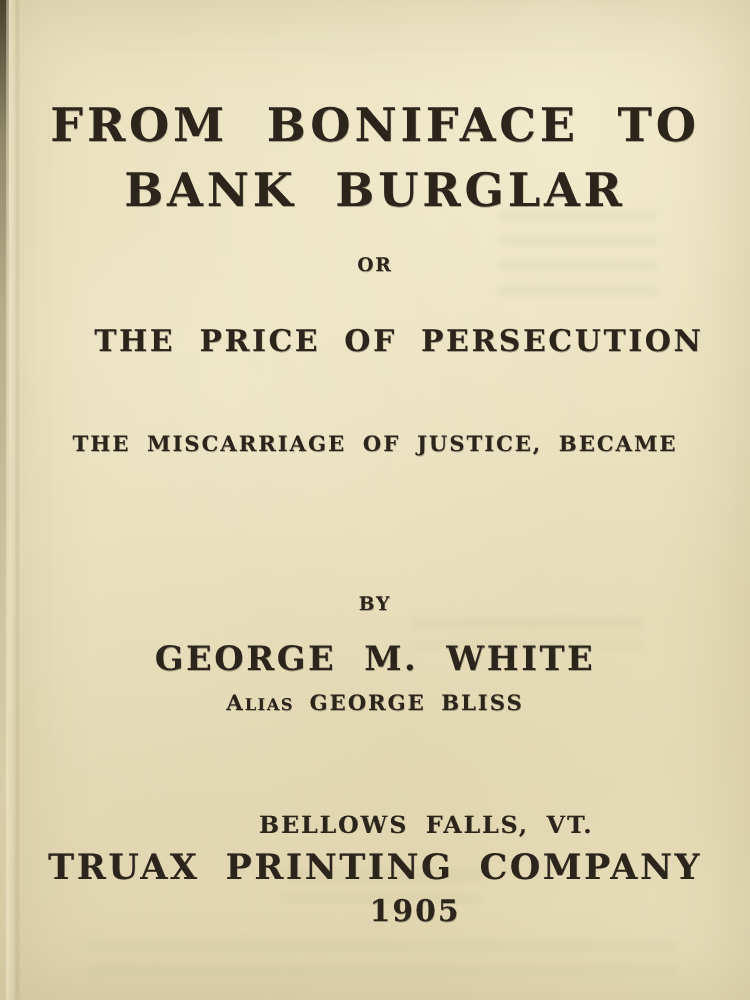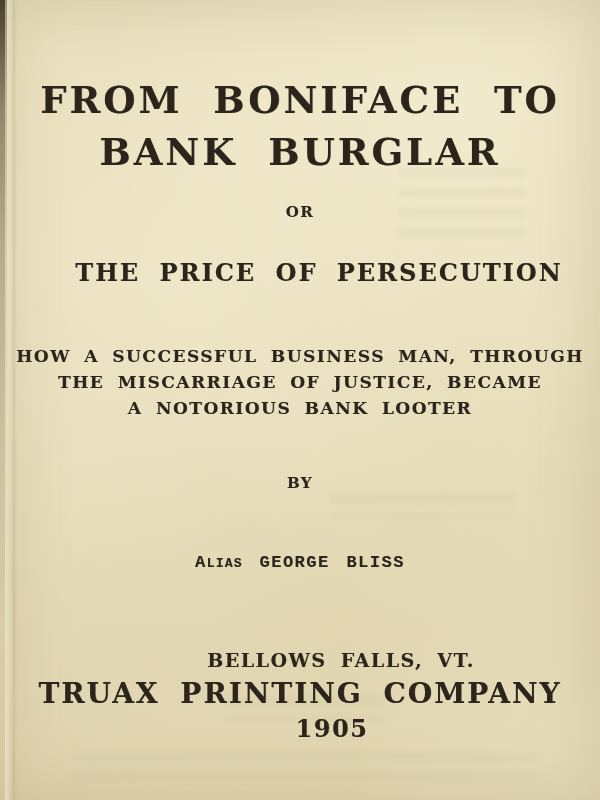--- a/index.html
+++ b/index.html
@@ -31,21 +31,21 @@
     font-weight: 700;
     white-space: nowrap;
     text-shadow: 0.4px 0.4px 0 rgba(43, 37, 28, 0.35);
   }
   .title-line   { font-size: 37px; letter-spacing: 3px;   word-spacing: 15px; }
   .or-line      { font-size: 15px; letter-spacing: 1.5px; text-align: center; }
   .subtitle     { font-size: 24px; letter-spacing: 2px;   word-spacing: 9px; }
   .desc         { font-size: 17px; letter-spacing: 1.5px; word-spacing: 6px; line-height: 26px; }
   .by-line      { font-size: 15px; letter-spacing: 1.5px; }
   .author-line  { font-size: 27px; letter-spacing: 2px;   word-spacing: 11px; }
-  .alias-line   { font-size: 17px; letter-spacing: 1.5px; word-spacing: 5px; font-family: Liberation Mono, monospace; }
+  .alias-line   { font-size: 17px; letter-spacing: 1.5px; word-spacing: 5px; }
   .alias-small  { font-size: 13px; letter-spacing: 1.2px; }
   .city-line    { font-size: 19px; letter-spacing: 1.5px; word-spacing: 6px; padding-left: 41px; }
   .pub-line     { font-size: 28px; letter-spacing: 2px;   word-spacing: 9px; }
   .year-line    { font-size: 24px; letter-spacing: 1.5px; padding-left: 32px; }
 
   
   .edge-dark {
     position: absolute; left: 0; top: 0; width: 7px; height: 620px;
     background: linear-gradient(to bottom,
       rgba(58, 52, 32, 0.9) 0%,
@@ -96,27 +96,26 @@
   <div class="ghost ghost-4"></div>
 
   <div class="txt title-line" style="top: 78px;">FROM BONIFACE TO</div>
   <div class="txt title-line" style="top: 130px;">BANK BURGLAR</div>
 
   <div class="txt or-line" style="top: 203px;">OR</div>
 
   <div class="txt subtitle" style="top: 258px; padding-left: 19px;">THE PRICE OF PERSECUTION</div>
 
   <div class="txt desc" style="top: 343px;">
-    <div>HOW A SUCCESSFUL BUSINESS MAN, THROUGH</div>
     <div>THE MISCARRIAGE OF JUSTICE, BECAME</div>
-    <div>A NOTORIOUS BANK LOOTER</div>
   </div>
 
   <div class="txt by-line" style="top: 474px;">BY</div>
 
+  <div class="txt author-line" style="top: 512px;">GEORGE M. WHITE</div>
 
   <div class="txt alias-line" style="top: 553px;"><span>A</span><span class="alias-small">LIAS</span><span> GEORGE BLISS</span></div>
 
   <div class="txt city-line" style="top: 649px;">BELLOWS FALLS, VT.</div>
 
   <div class="txt pub-line" style="top: 677px;">TRUAX PRINTING COMPANY</div>
 
   <div class="txt year-line" style="top: 714px;">1905</div>
 
 </div>

